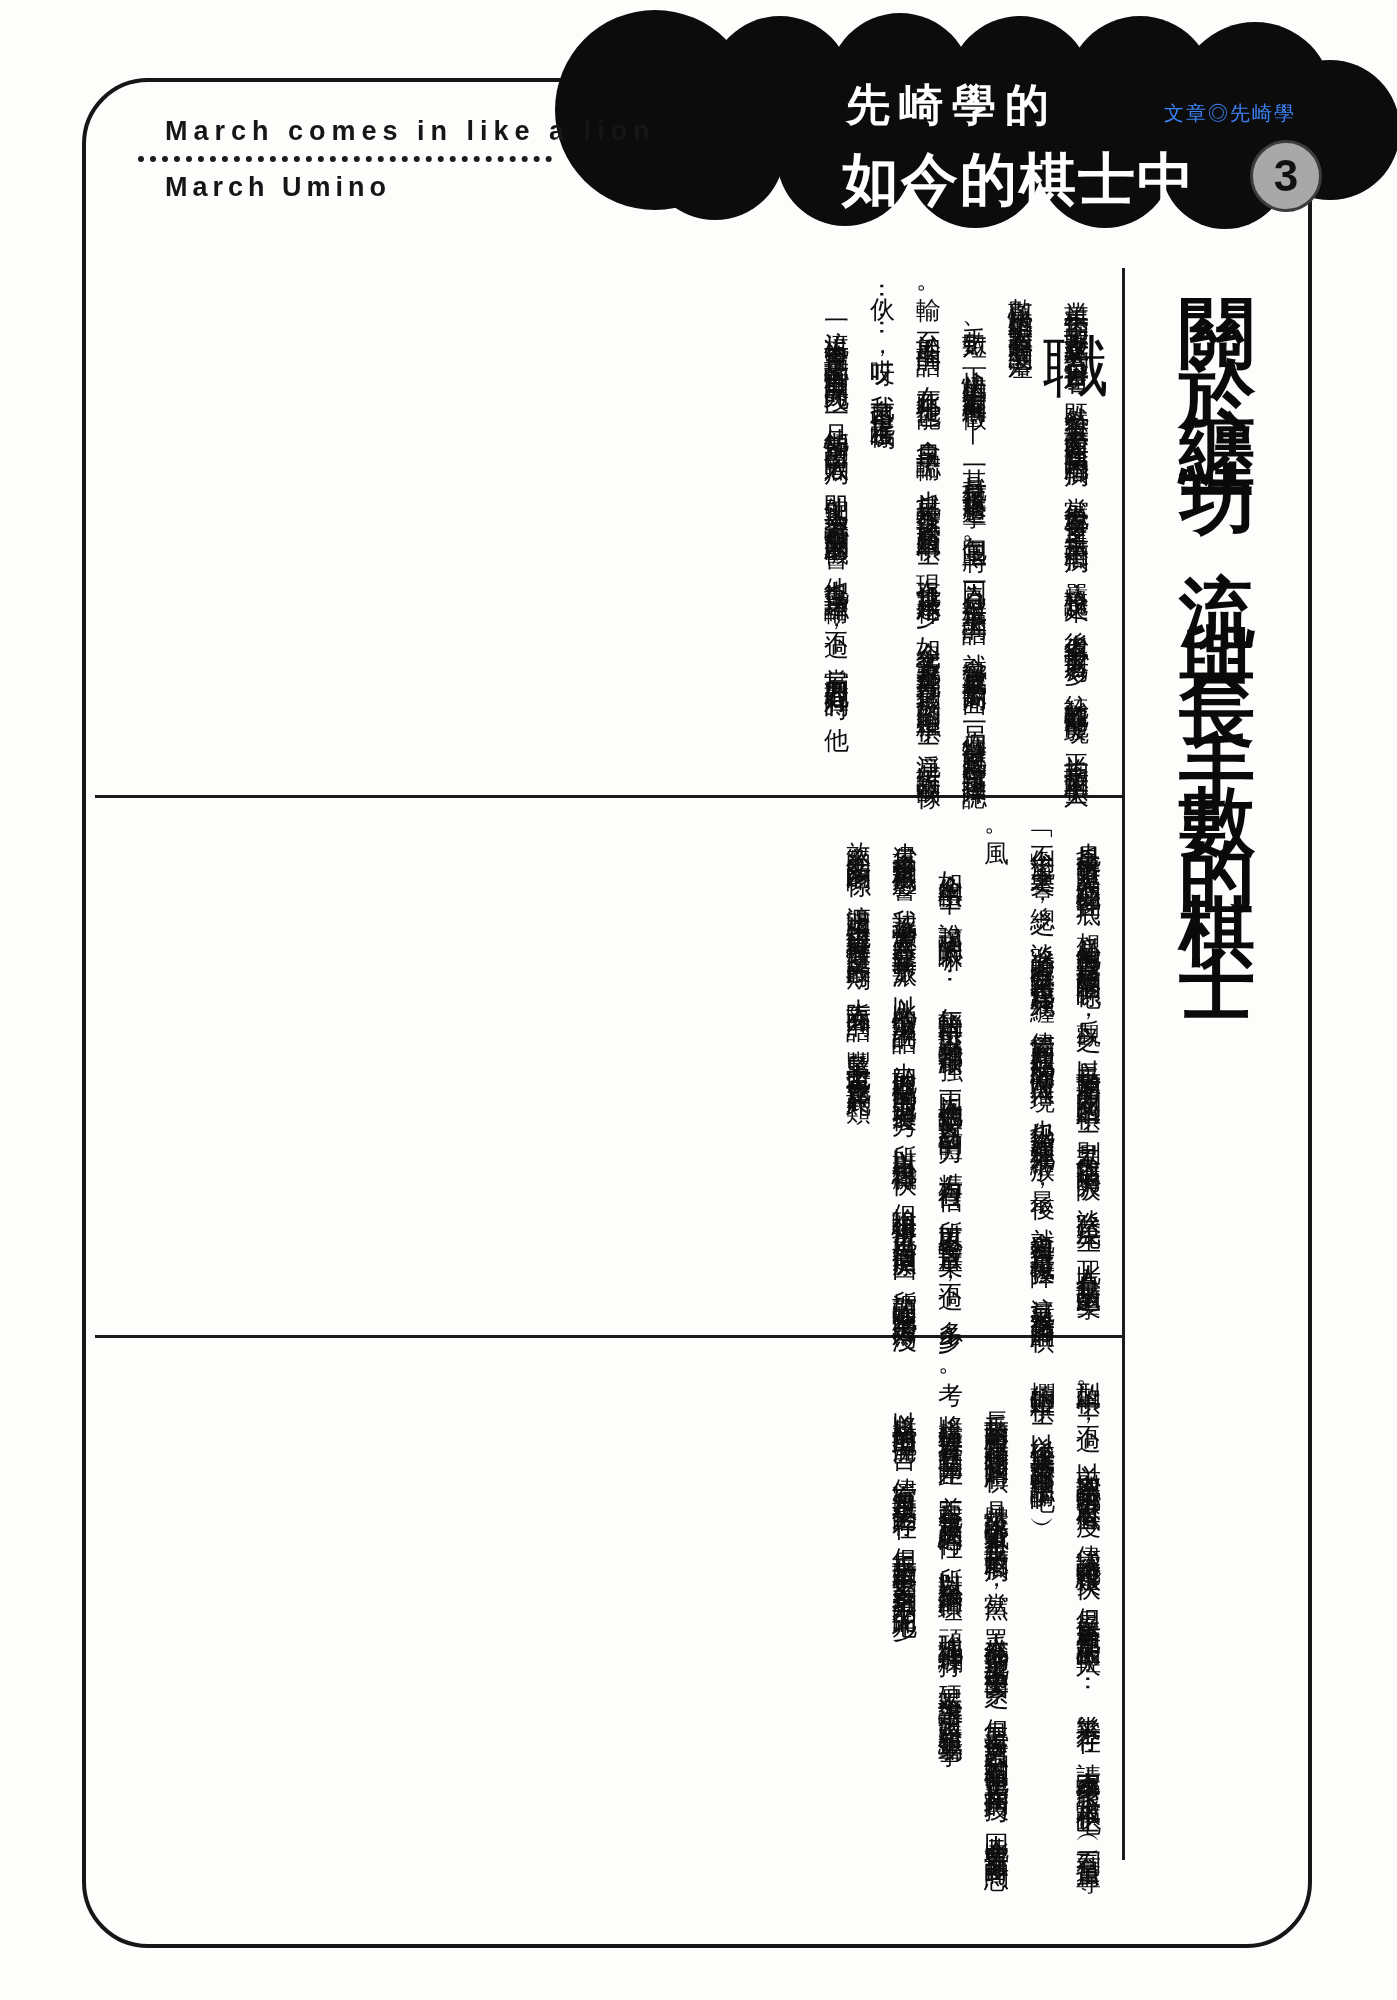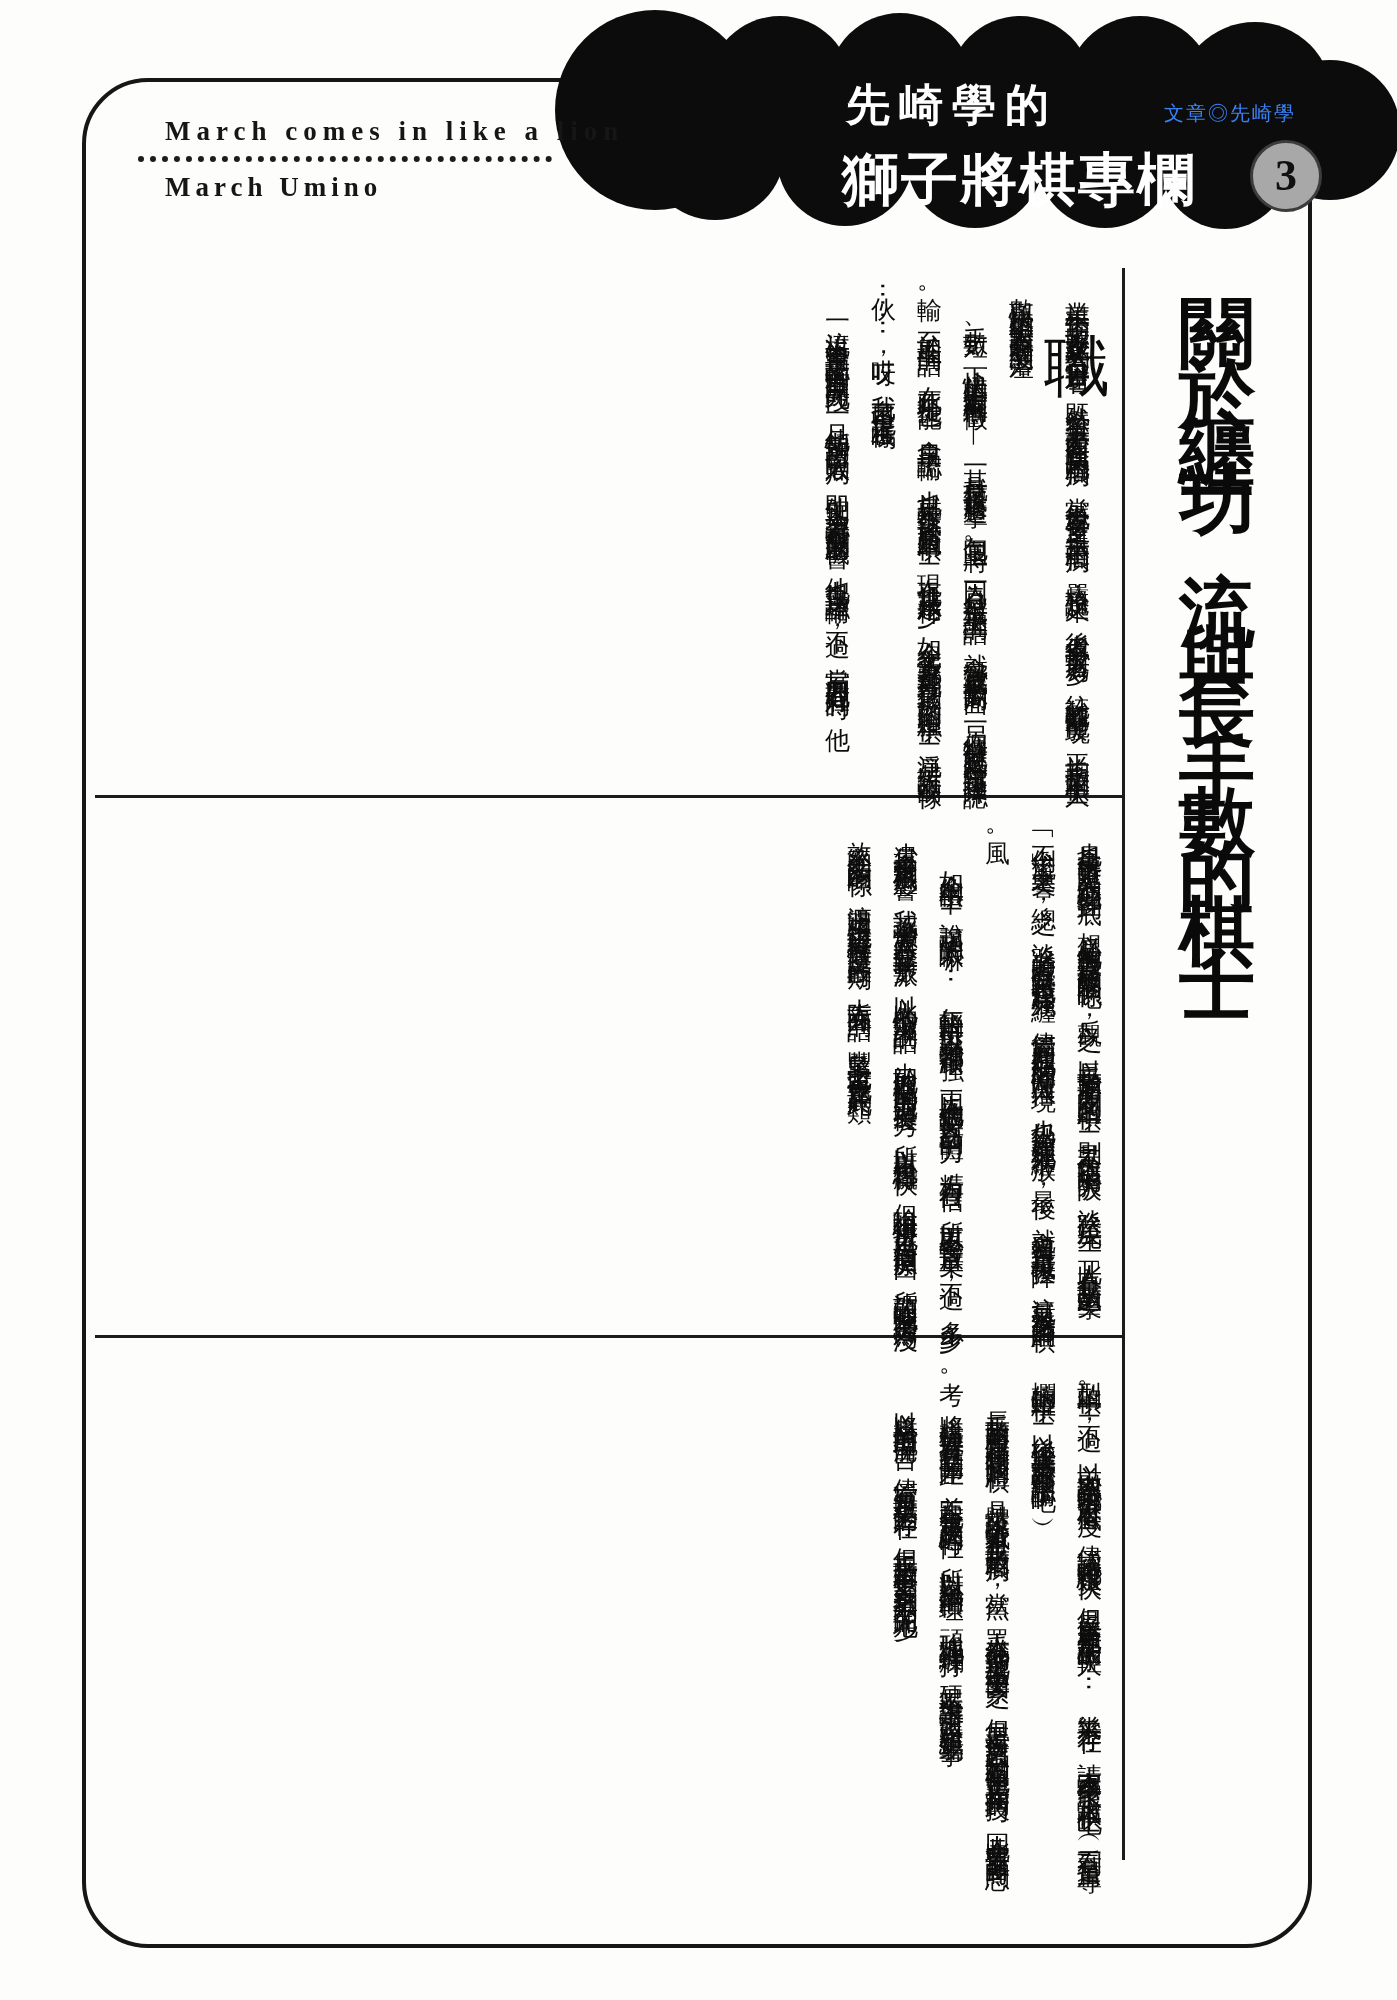--- a/index.html
+++ b/index.html
@@ -1,17 +1,17 @@
 <!DOCTYPE html>
 <html><head>
 <meta charset="utf-8">
 <style>
   html,body{margin:0;padding:0;background:#ffffff;}
   .page{position:relative;width:1397px;height:2000px;background:#fdfdfc;overflow:hidden;
-        font-family:Liberation Serif, serif;color:#111;}
+        font-family:Liberation Sans, sans-serif;color:#111;}
 
   
   .frame{position:absolute;left:82px;top:78px;width:1222px;height:1862px;
          border:4px solid #161616;border-radius:66px;z-index:1;}
 
   
   .en-title{position:absolute;left:165px;top:116px;font-size:27px;letter-spacing:6px;
             font-weight:700;color:#161616;z-index:4;white-space:nowrap;}
   .dotted-rule{position:absolute;left:138px;top:156px;width:414px;height:0;
                border-bottom:6px dotted #1c1c1c;z-index:4;}
@@ -91,21 +91,21 @@
       <i class="bc7"></i>
       <i class="bc8"></i>
     <i class="bc9"></i>
       <i class="bc10"></i>
       <i class="bc11"></i>
       <i class="bc12"></i>
     <span class="blob-rect"></span>
   </div>
 
   <div class="jp-title-1">先崎學的</div>
-  <div class="jp-title-2">獅子將棋專欄</div>
+  <div class="jp-title-2">如今的棋士中</div>
   <div class="credit">文章◎先崎學</div>
 
   <div class="page-badge">
     <span>3</span>
   </div>
 
   <div class="article-title">關於纏功一流與長手數的棋士</div>
 
   <div class="v-sep"></div>
   <div class="h-rule" id="rule1"></div>

